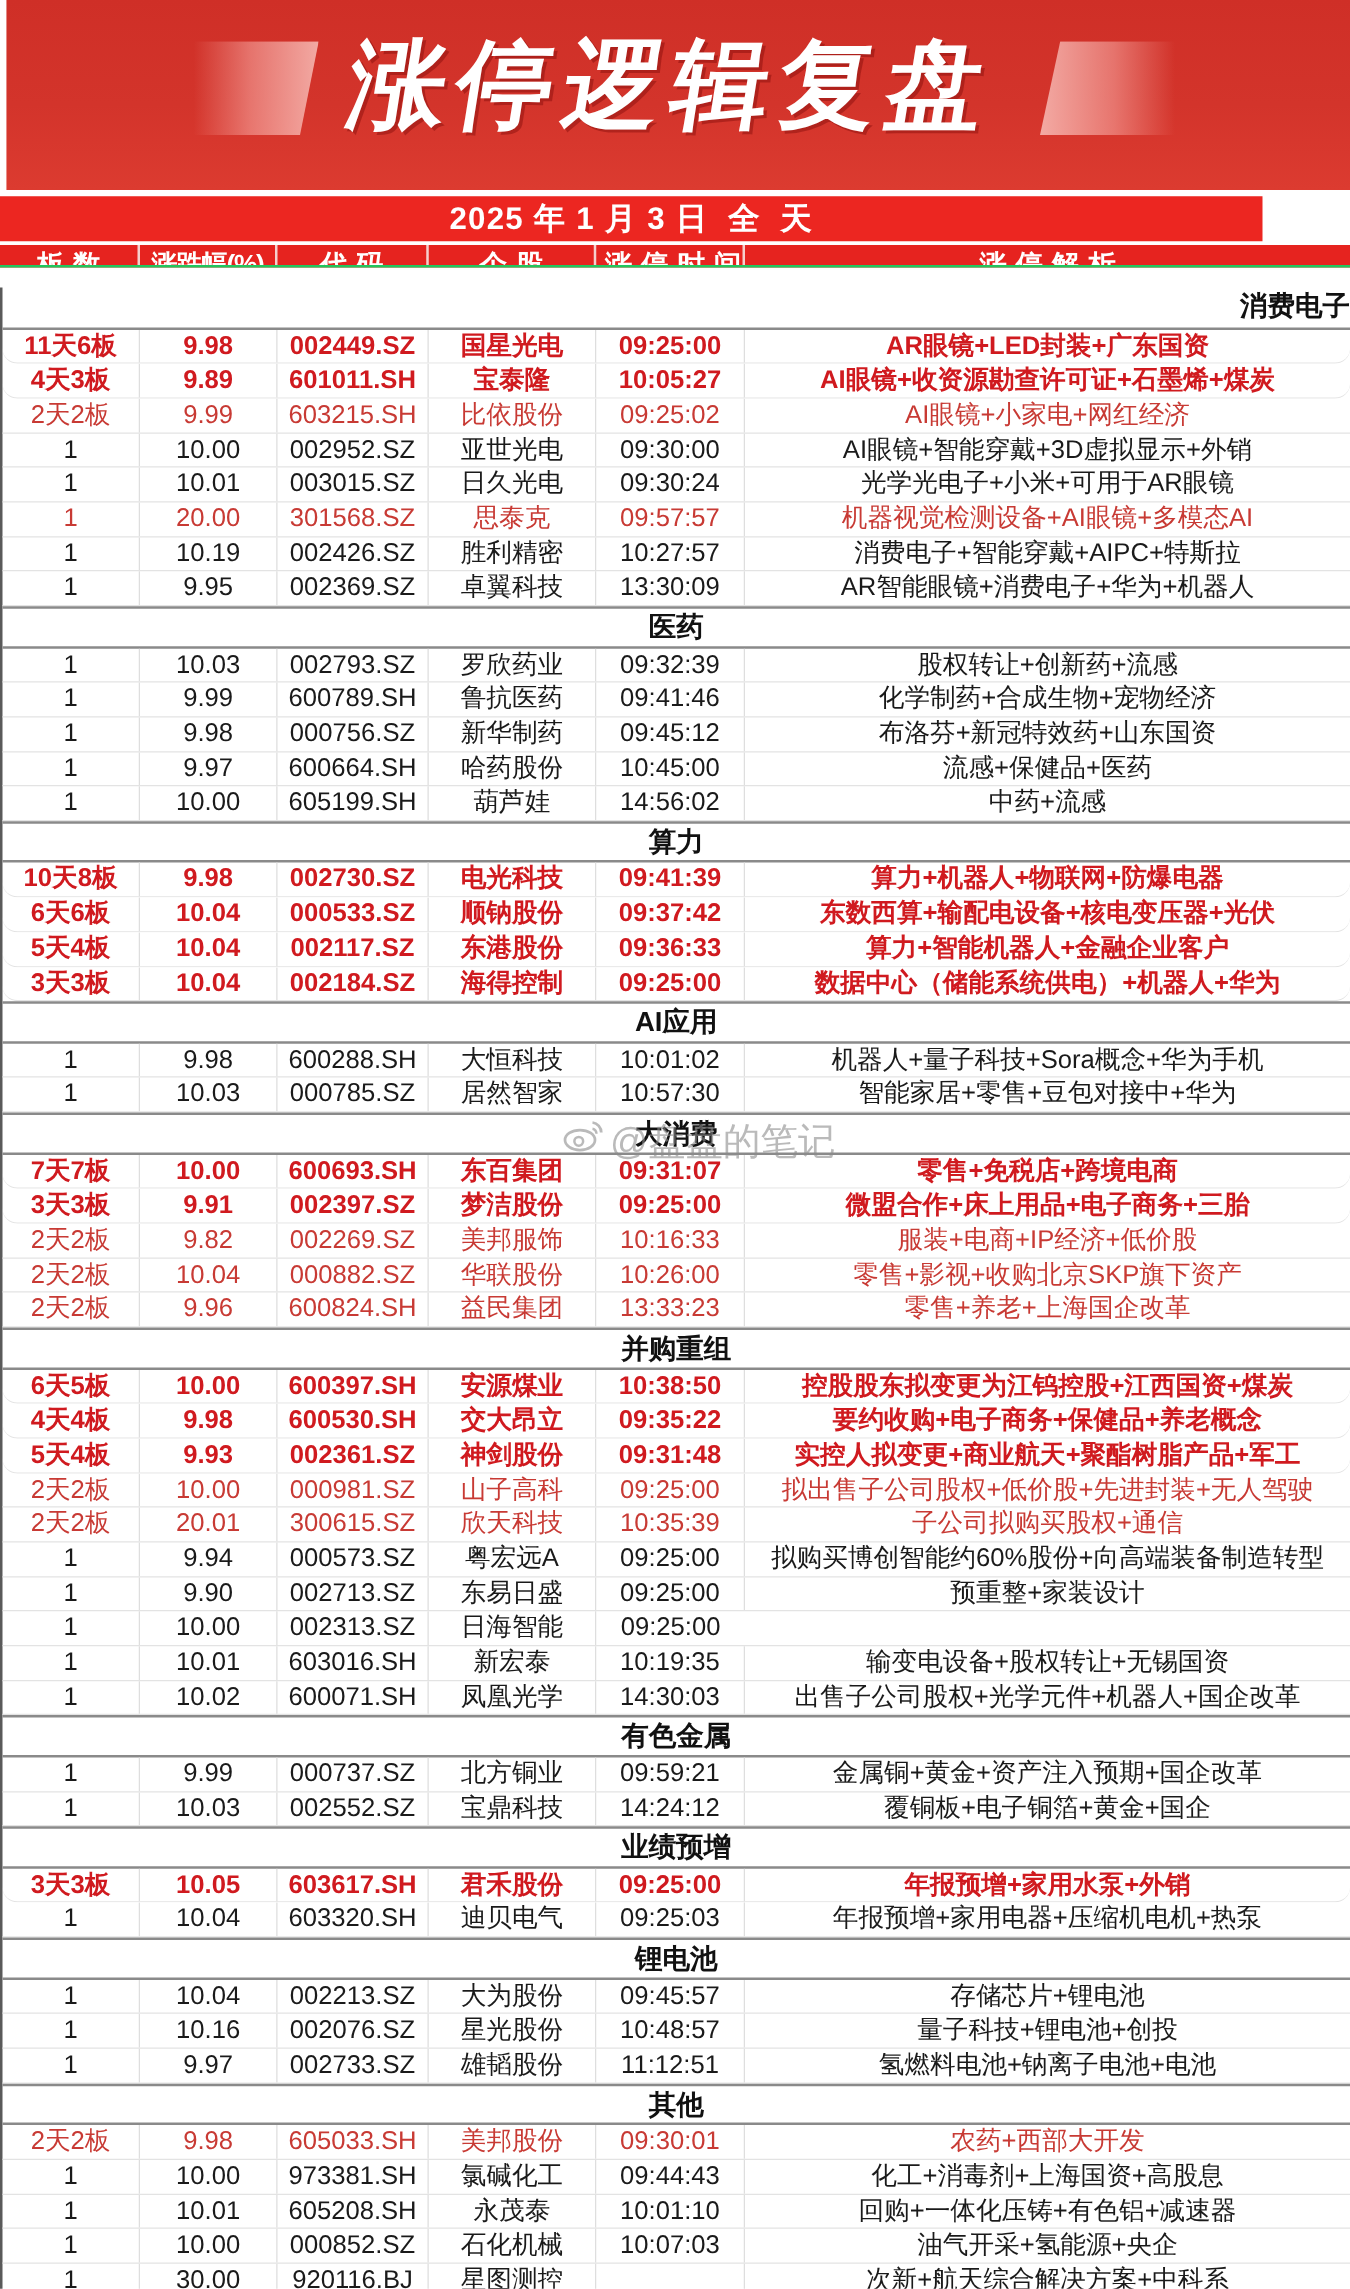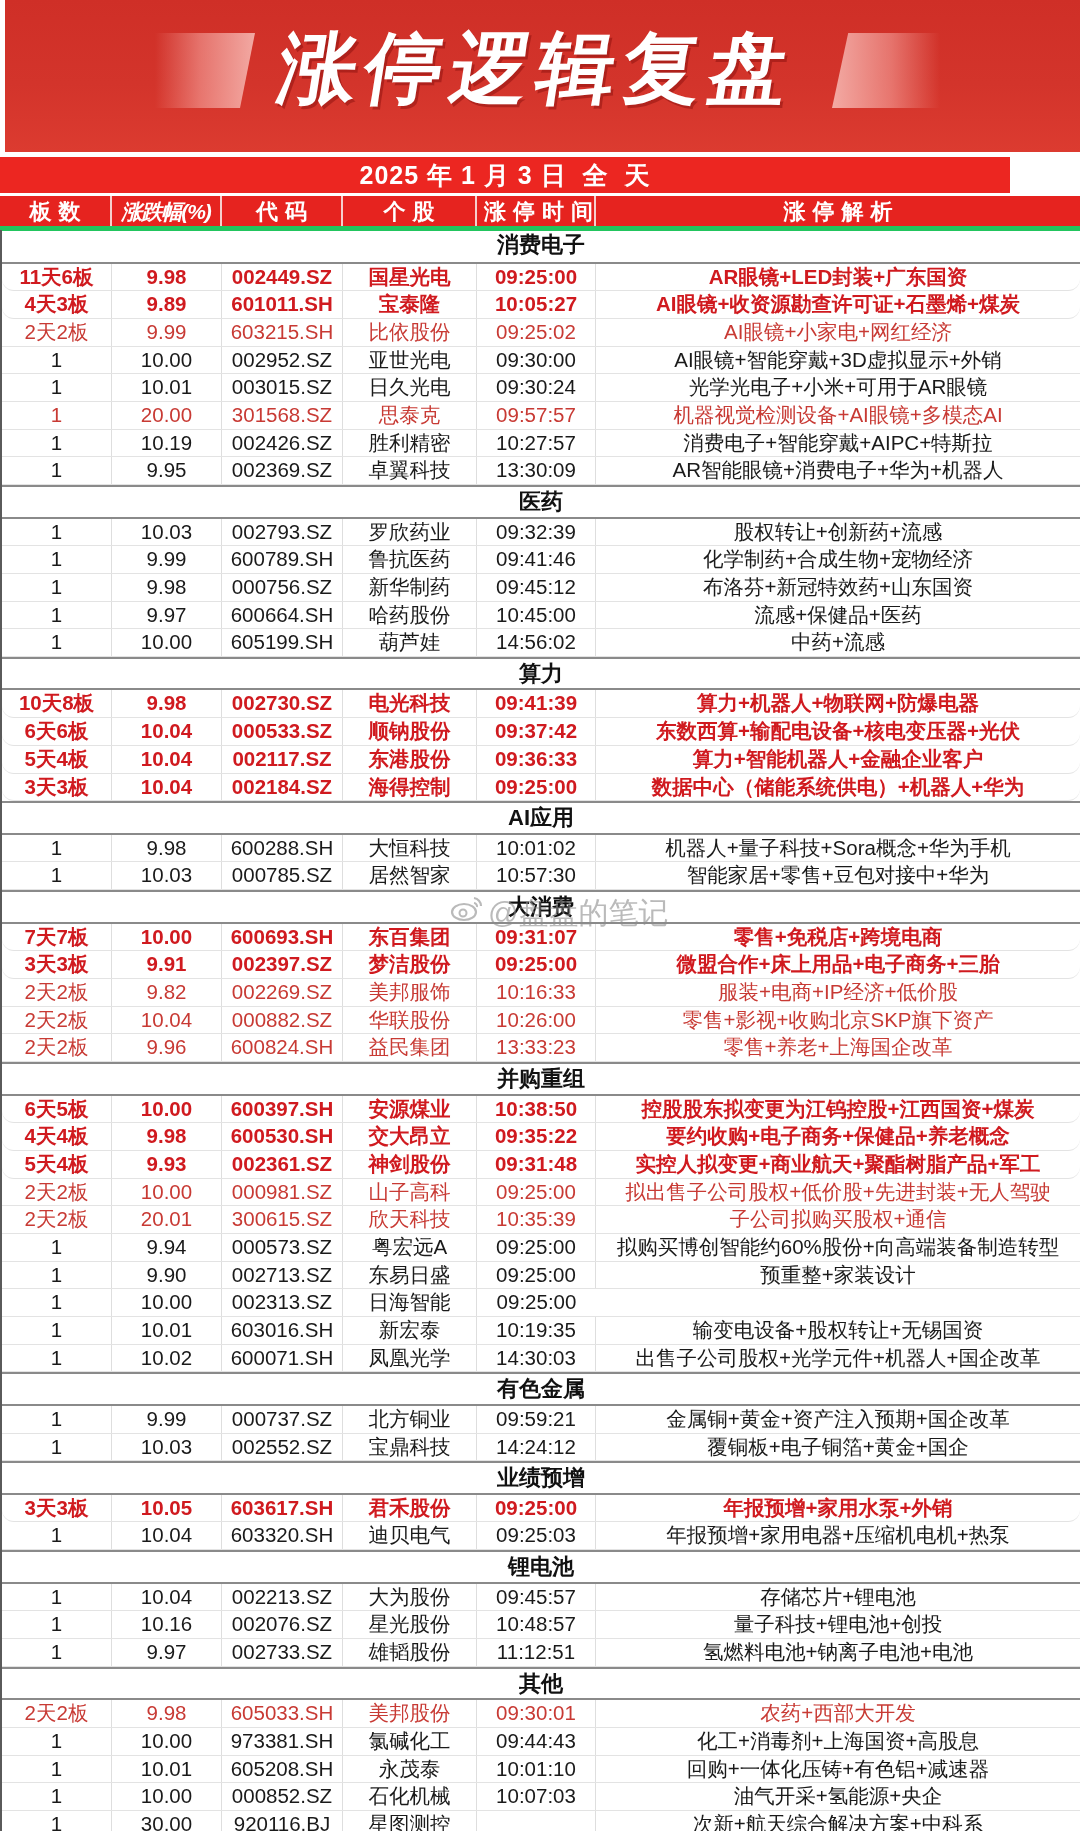--- a/index.html
+++ b/index.html
@@ -37,44 +37,44 @@
   
   .date-bar {
     position:absolute; left:0; top:157px; width:1010px; height:36px;
     background:var(--datebar);
     color:#ffffff; text-align:center; line-height:36px;
     font-size:25px; font-weight:bold; letter-spacing:1px;
     white-space:pre;
   }
   
   .col-header {
-    position:absolute; left:0; top:196px; width:1080px; height:35px;
+    position:absolute; left:0; top:196px; width:1080px; height:18px;
     display:grid; grid-template-columns:112px 110px 121px 134px 119px 484px;
     background:var(--header); box-sizing:border-box;
-    border-bottom:5px solid #22c55e;
+    border-bottom:2px solid #22c55e;
   }
   .col-header .hc {
     color:#ffffff; font-weight:bold; font-size:22px; text-align:center;
     line-height:32px; border-right:2px solid #f6cfcd; box-sizing:border-box;
     letter-spacing:7px; padding-left:7px; white-space:nowrap; overflow:hidden;
   }
   .col-header .hc:last-child { border-right:none; }
-  .col-header .hc.tight { letter-spacing:-1px; padding-left:0; font-size:21px;font-style:italic; }
+  .col-header .hc.tight { letter-spacing:-1px; padding-left:0; font-size:21px; }
   
   .table-body {
     position:absolute; left:0; top:230px; width:1080px;
     border-left:2px solid #5a5a5a; box-sizing:border-box;
   }
   .section-header {
     height:33.5px; box-sizing:border-box;
     border-top:2px solid #8a8a8a; border-bottom:2px solid #8a8a8a;
     text-align:center; line-height:30px;
     font-size:22px; font-weight:bold; color:#111111;
   }
-  .section-header.first { border-top:none; }
+  .section-header.first { border-top:none;text-align:right; }
   .row {
     height:27.7px; box-sizing:border-box;
     display:grid; grid-template-columns:110px 110px 121px 134px 119px 484px;
     border-bottom:1px solid #e3e3e3;
     color:var(--normal); font-size:20.5px;
   }
   .row .cell {
     text-align:center; line-height:26.5px; white-space:nowrap; overflow:hidden;
     border-right:1px solid #dedede; box-sizing:border-box;
   }

